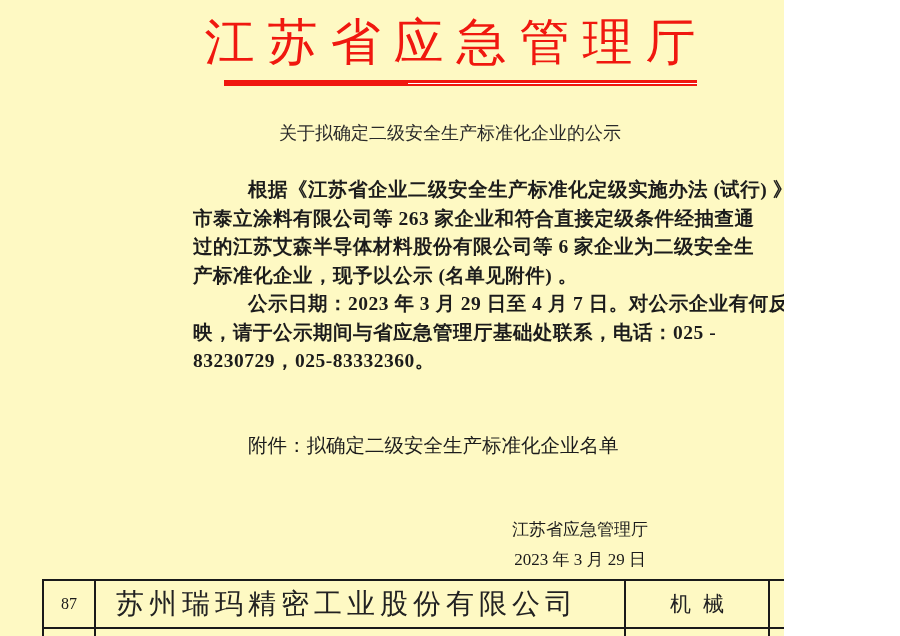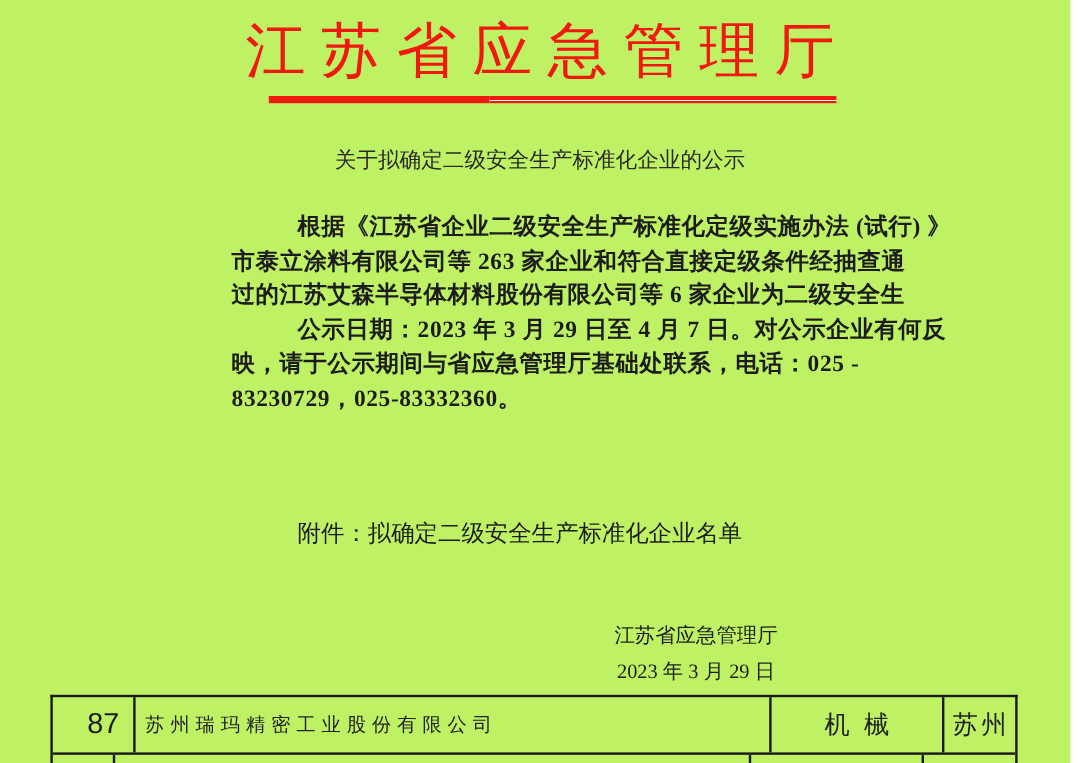--- a/index.html
+++ b/index.html
@@ -1,19 +1,19 @@
 <!DOCTYPE html>
 <html><head>
 <meta charset="utf-8">
 <style>
   html,body{margin:0;padding:0;background:#ffffff;}
   .page{
     position:relative;
-    width:892px;height:636px;
-    background:#bef264;
+    width:784px;height:636px;
+    background:#fef9c3;
     overflow:hidden;
     font-family:"Liberation Serif","DejaVu Serif",serif;
     color:#1a1a1a;
   }
   
   .masthead-title{
     position:absolute;top:14px;left:0;width:900px;
     margin:0;text-align:center;
     font-family:"Liberation Sans","DejaVu Sans",sans-serif;
     font-weight:500;
@@ -71,23 +71,23 @@
     border-right:2px solid #1a1a1a;
   }
   .name-table .cells{display:flex;height:46px;}
   .name-table .cell{
     box-sizing:border-box;
     display:flex;align-items:center;
     border-right:2px solid #1a1a1a;
     overflow:hidden;
   }
   .cell.c-no{width:52px;justify-content:center;
-    font-size:24px;font-family:Liberation Sans, sans-serif;margin-left:17px;}
-  .cell.c-company{width:530px;padding-left:8px;
-    font-size:16px;letter-spacing:5px;color:#222;}
+    font-size:16px;font-family:Liberation Serif, serif;}
+  .cell.c-company{width:530px;padding-left:20px;
+    font-size:28px;letter-spacing:5px;color:#222;}
   .cell.c-industry{width:144px;justify-content:center;
     font-size:21px;letter-spacing:12px;text-indent:12px;color:#222;}
   .cell.c-city{flex:1;border-right:none;justify-content:center;
     font-size:21px;letter-spacing:3px;text-indent:3px;color:#222;text-align:right;}
   .row-rule{height:2px;background:#1a1a1a;}
   .stub-cells{display:flex;height:7px;}
   .stub-cells .stub{box-sizing:border-box;border-right:2px solid #1a1a1a;}
   .stub.s1{width:52px;} .stub.s2{width:530px;} .stub.s3{width:144px;}
   .stub.s4{flex:1;border-right:none;}
 </style>
@@ -102,20 +102,21 @@
     <div class="seg-left"></div>
     <div class="seg-right"></div>
   </div>
 
   <h2 class="notice-title">关于拟确定二级安全生产标准化企业的公示</h2>
 
   <div class="notice-body">
     <p class="indent">根据《江苏省企业二级安全生产标准化定级实施办法 (试行) 》</p>
     <p>市泰立涂料有限公司等 263 家企业和符合直接定级条件经抽查通</p>
     <p>过的江苏艾森半导体材料股份有限公司等 6 家企业为二级安全生</p>
+    <p>产标准化企业，现予以公示 (名单见附件) 。</p>
     <p class="indent">公示日期：2023 年 3 月 29 日至 4 月 7 日。对公示企业有何反</p>
     <p>映，请于公示期间与省应急管理厅基础处联系，电话：025 -</p>
     <p>83230729，025-83332360。</p>
   </div>
 
   <p class="attachment-line">附件：拟确定二级安全生产标准化企业名单</p>
 
   <div class="signature">
     <div>江苏省应急管理厅</div>
     <div>2023 年 3 月 29 日</div>

